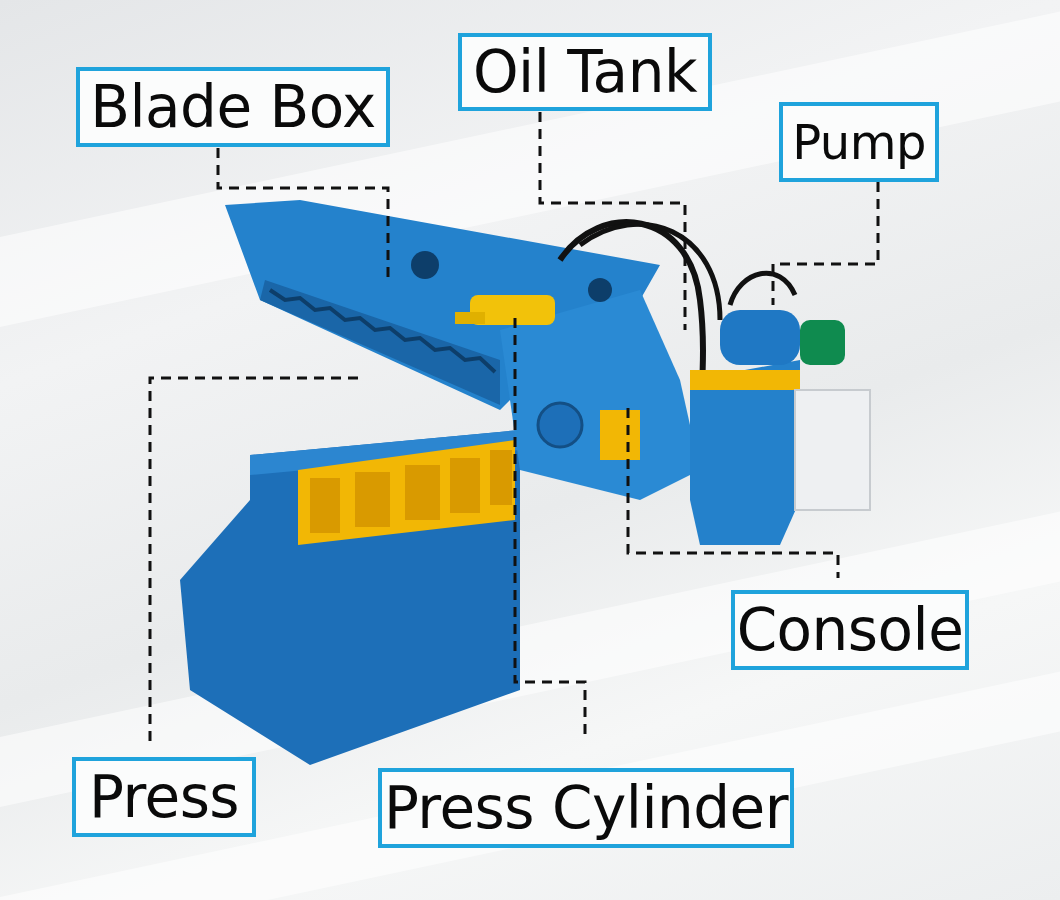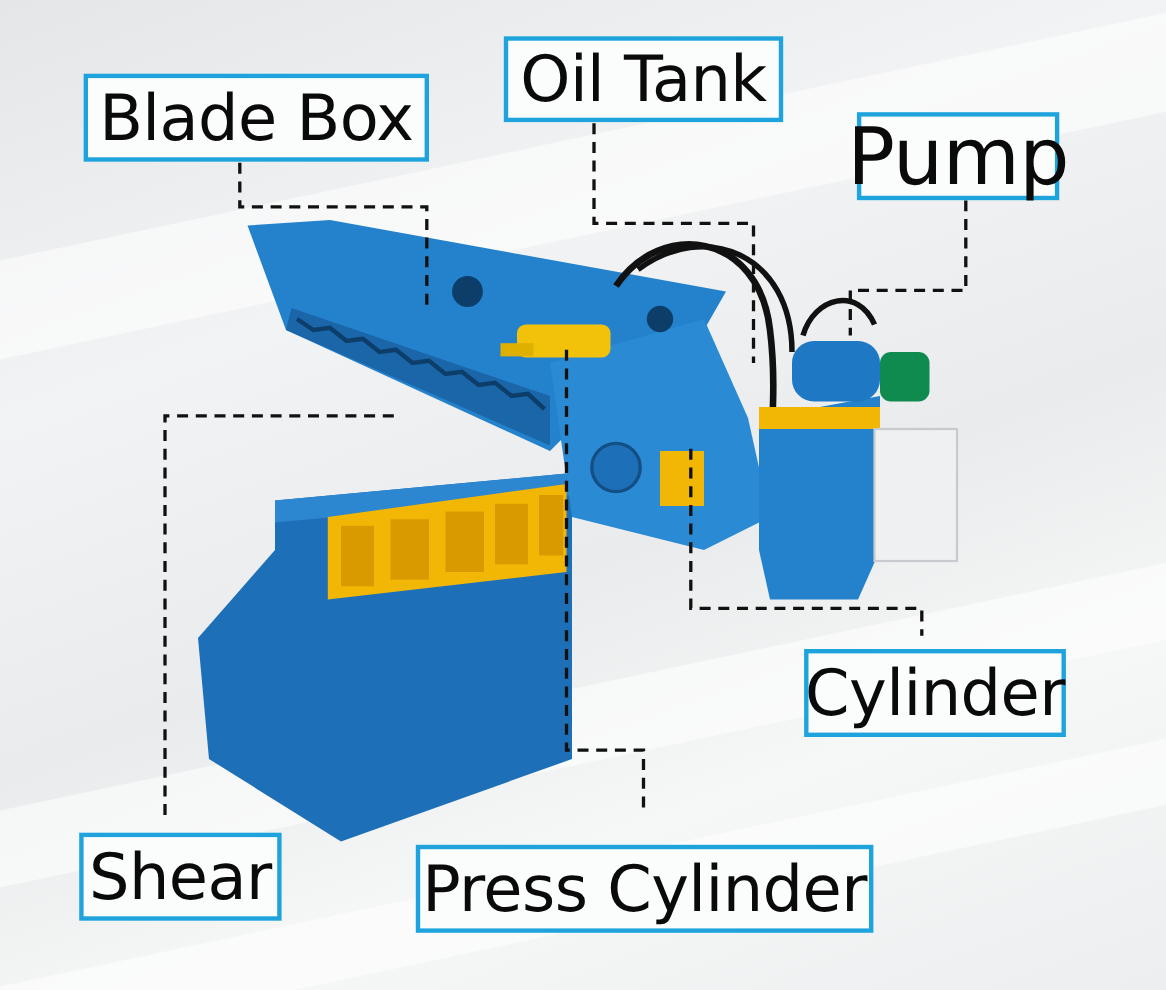--- a/index.html
+++ b/index.html
@@ -66,24 +66,24 @@
     <polyline points="515,318 515,682 585,682 585,735"></polyline>
   </g>
 </svg>
 
 <div class="label" style="left:76px;top:67px;width:314px;height:80px;font-size:58px;">
   <span>Blade Box</span>
 </div>
 <div class="label" style="left:458px;top:33px;width:254px;height:78px;font-size:58px;">
   <span>Oil Tank</span>
 </div>
-<div class="label" style="left:779px;top:102px;width:184px;height:80px;font-size:72px;">
+<div class="label" style="left:779px;top:102px;width:160px;height:80px;font-size:48px;">
   <span>Pump</span>
 </div>
 <div class="label" style="left:731px;top:590px;width:238px;height:80px;font-size:58px;">
-  <span>Cylinder</span>
+  <span>Console</span>
 </div>
 <div class="label" style="left:72px;top:757px;width:184px;height:80px;font-size:58px;">
-  <span>Shear</span>
+  <span>Press</span>
 </div>
 <div class="label" style="left:378px;top:740px;width:416px;height:80px;font-size:58px;margin-top:28px;">
   <span>Press Cylinder</span>
 </div>
 
 </body></html>

